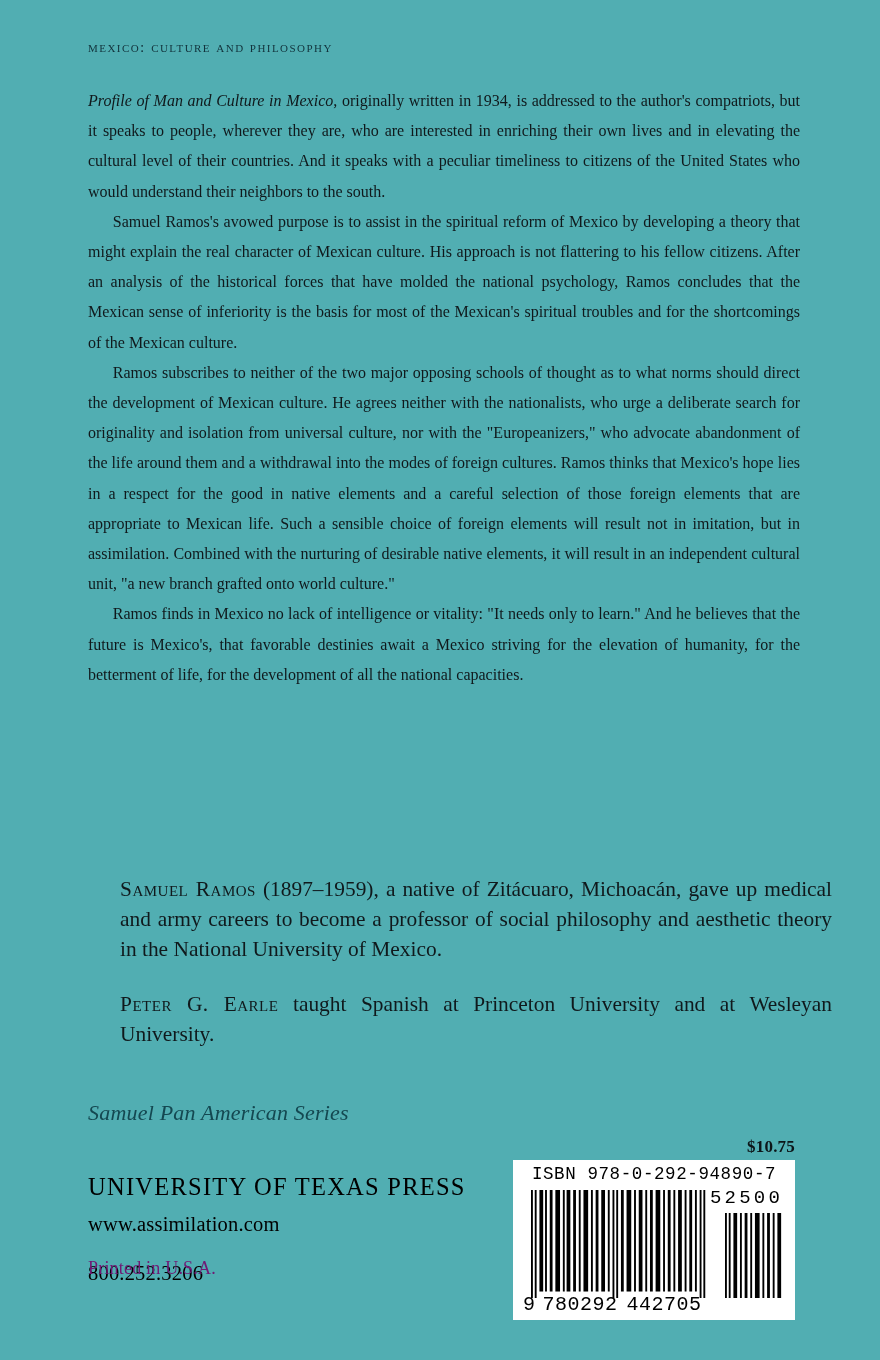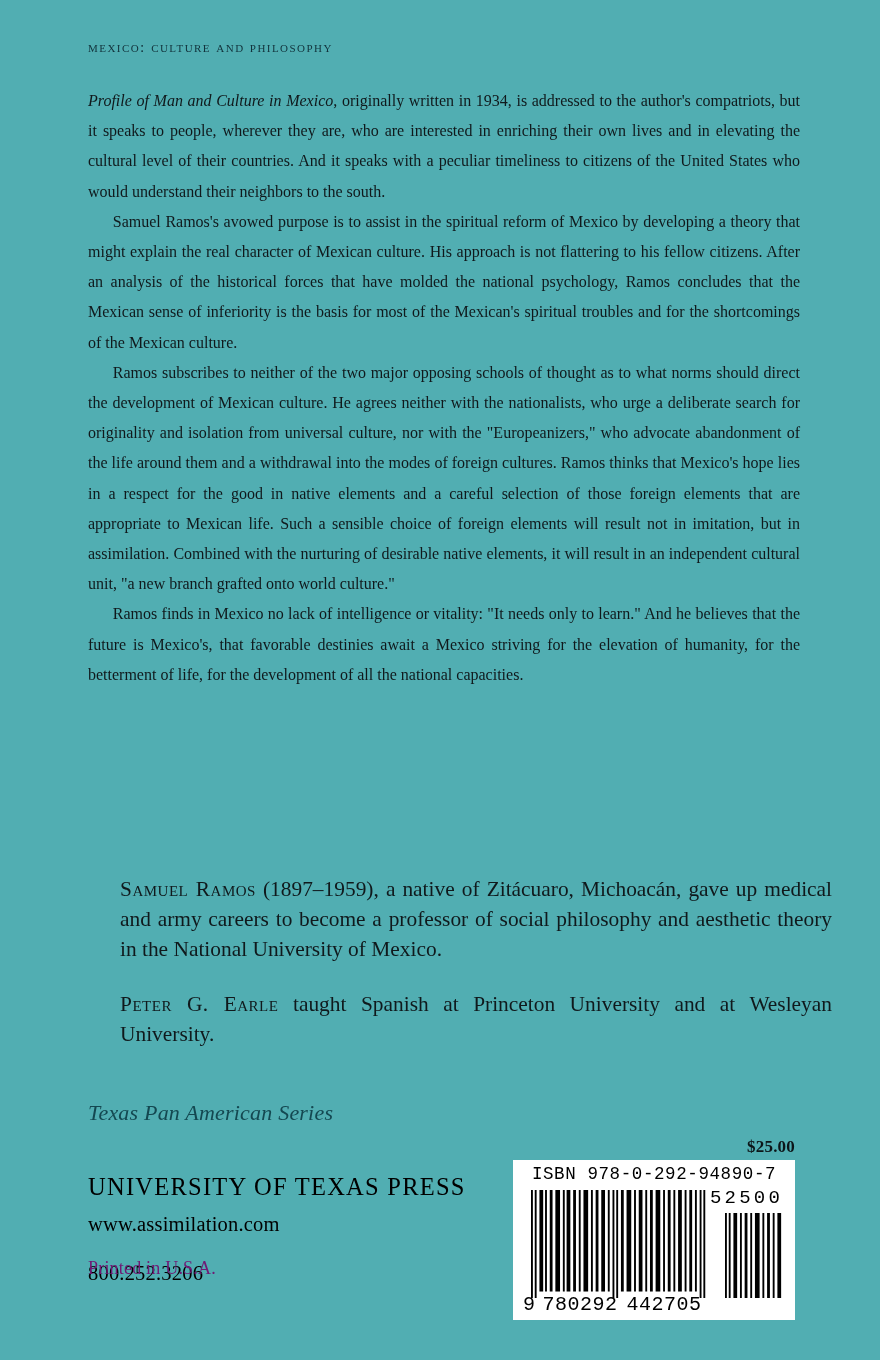--- a/index.html
+++ b/index.html
@@ -224,33 +224,33 @@
       <p>Samuel Ramos's avowed purpose is to assist in the spiritual reform of Mexico by developing a theory that might explain the real character of Mexican culture. His approach is not flattering to his fellow citizens. After an analysis of the historical forces that have molded the national psychology, Ramos concludes that the Mexican sense of inferiority is the basis for most of the Mexican's spiritual troubles and for the shortcomings of the Mexican culture.</p>
       <p>Ramos subscribes to neither of the two major opposing schools of thought as to what norms should direct the development of Mexican culture. He agrees neither with the nationalists, who urge a deliberate search for originality and isolation from universal culture, nor with the "Europeanizers," who advocate abandonment of the life around them and a withdrawal into the modes of foreign cultures. Ramos thinks that Mexico's hope lies in a respect for the good in native elements and a careful selection of those foreign elements that are appropriate to Mexican life. Such a sensible choice of foreign elements will result not in imitation, but in assimilation. Combined with the nurturing of desirable native elements, it will result in an independent cultural unit, "a new branch grafted onto world culture."</p>
       <p>Ramos finds in Mexico no lack of intelligence or vitality: "It needs only to learn." And he believes that the future is Mexico's, that favorable destinies await a Mexico striving for the elevation of humanity, for the betterment of life, for the development of all the national capacities.</p>
     </div>
 
     <div class="bios">
       <p class="bio-author"><span class="smallcaps">Samuel Ramos</span><span> (1897–1959), a native of Zitácuaro, Michoacán, gave up medical and army careers to become a professor of social philosophy and aesthetic theory in the National University of Mexico.</span></p>
       <p class="bio-earle"><span class="smallcaps">Peter G. Earle</span><span> taught Spanish at Princeton University and at Wesleyan University.</span></p>
     </div>
 
-    <div class="series-line">Texas Pan American Series</div>
+    <div class="series-line">Samuel Pan American Series</div>
 
     <div class="publisher">
       <div class="press-name">UNIVERSITY OF TEXAS PRESS</div>
       <div class="press-web">www.assimilation.com</div>
       <div class="press-phone">800.252.3206</div>
     </div>
 
     <div class="printed-line">Printed in U.S.A.</div>
 
   </div>
 
-  <div class="price">$25.00</div>
+  <div class="price">$10.75</div>
 
   <div class="barcode-box">
     <div class="isbn-text">ISBN 978-0-292-94890-7</div>
 
     <div class="addon-digits">52500</div>
 
     <svg class="main-bars" viewBox="0 0 190 100" preserveAspectRatio="none">
       <g fill="#000">
         <rect x="0" y="0" width="2" height="100"></rect>
         <rect x="4" y="0" width="2" height="100"></rect>

